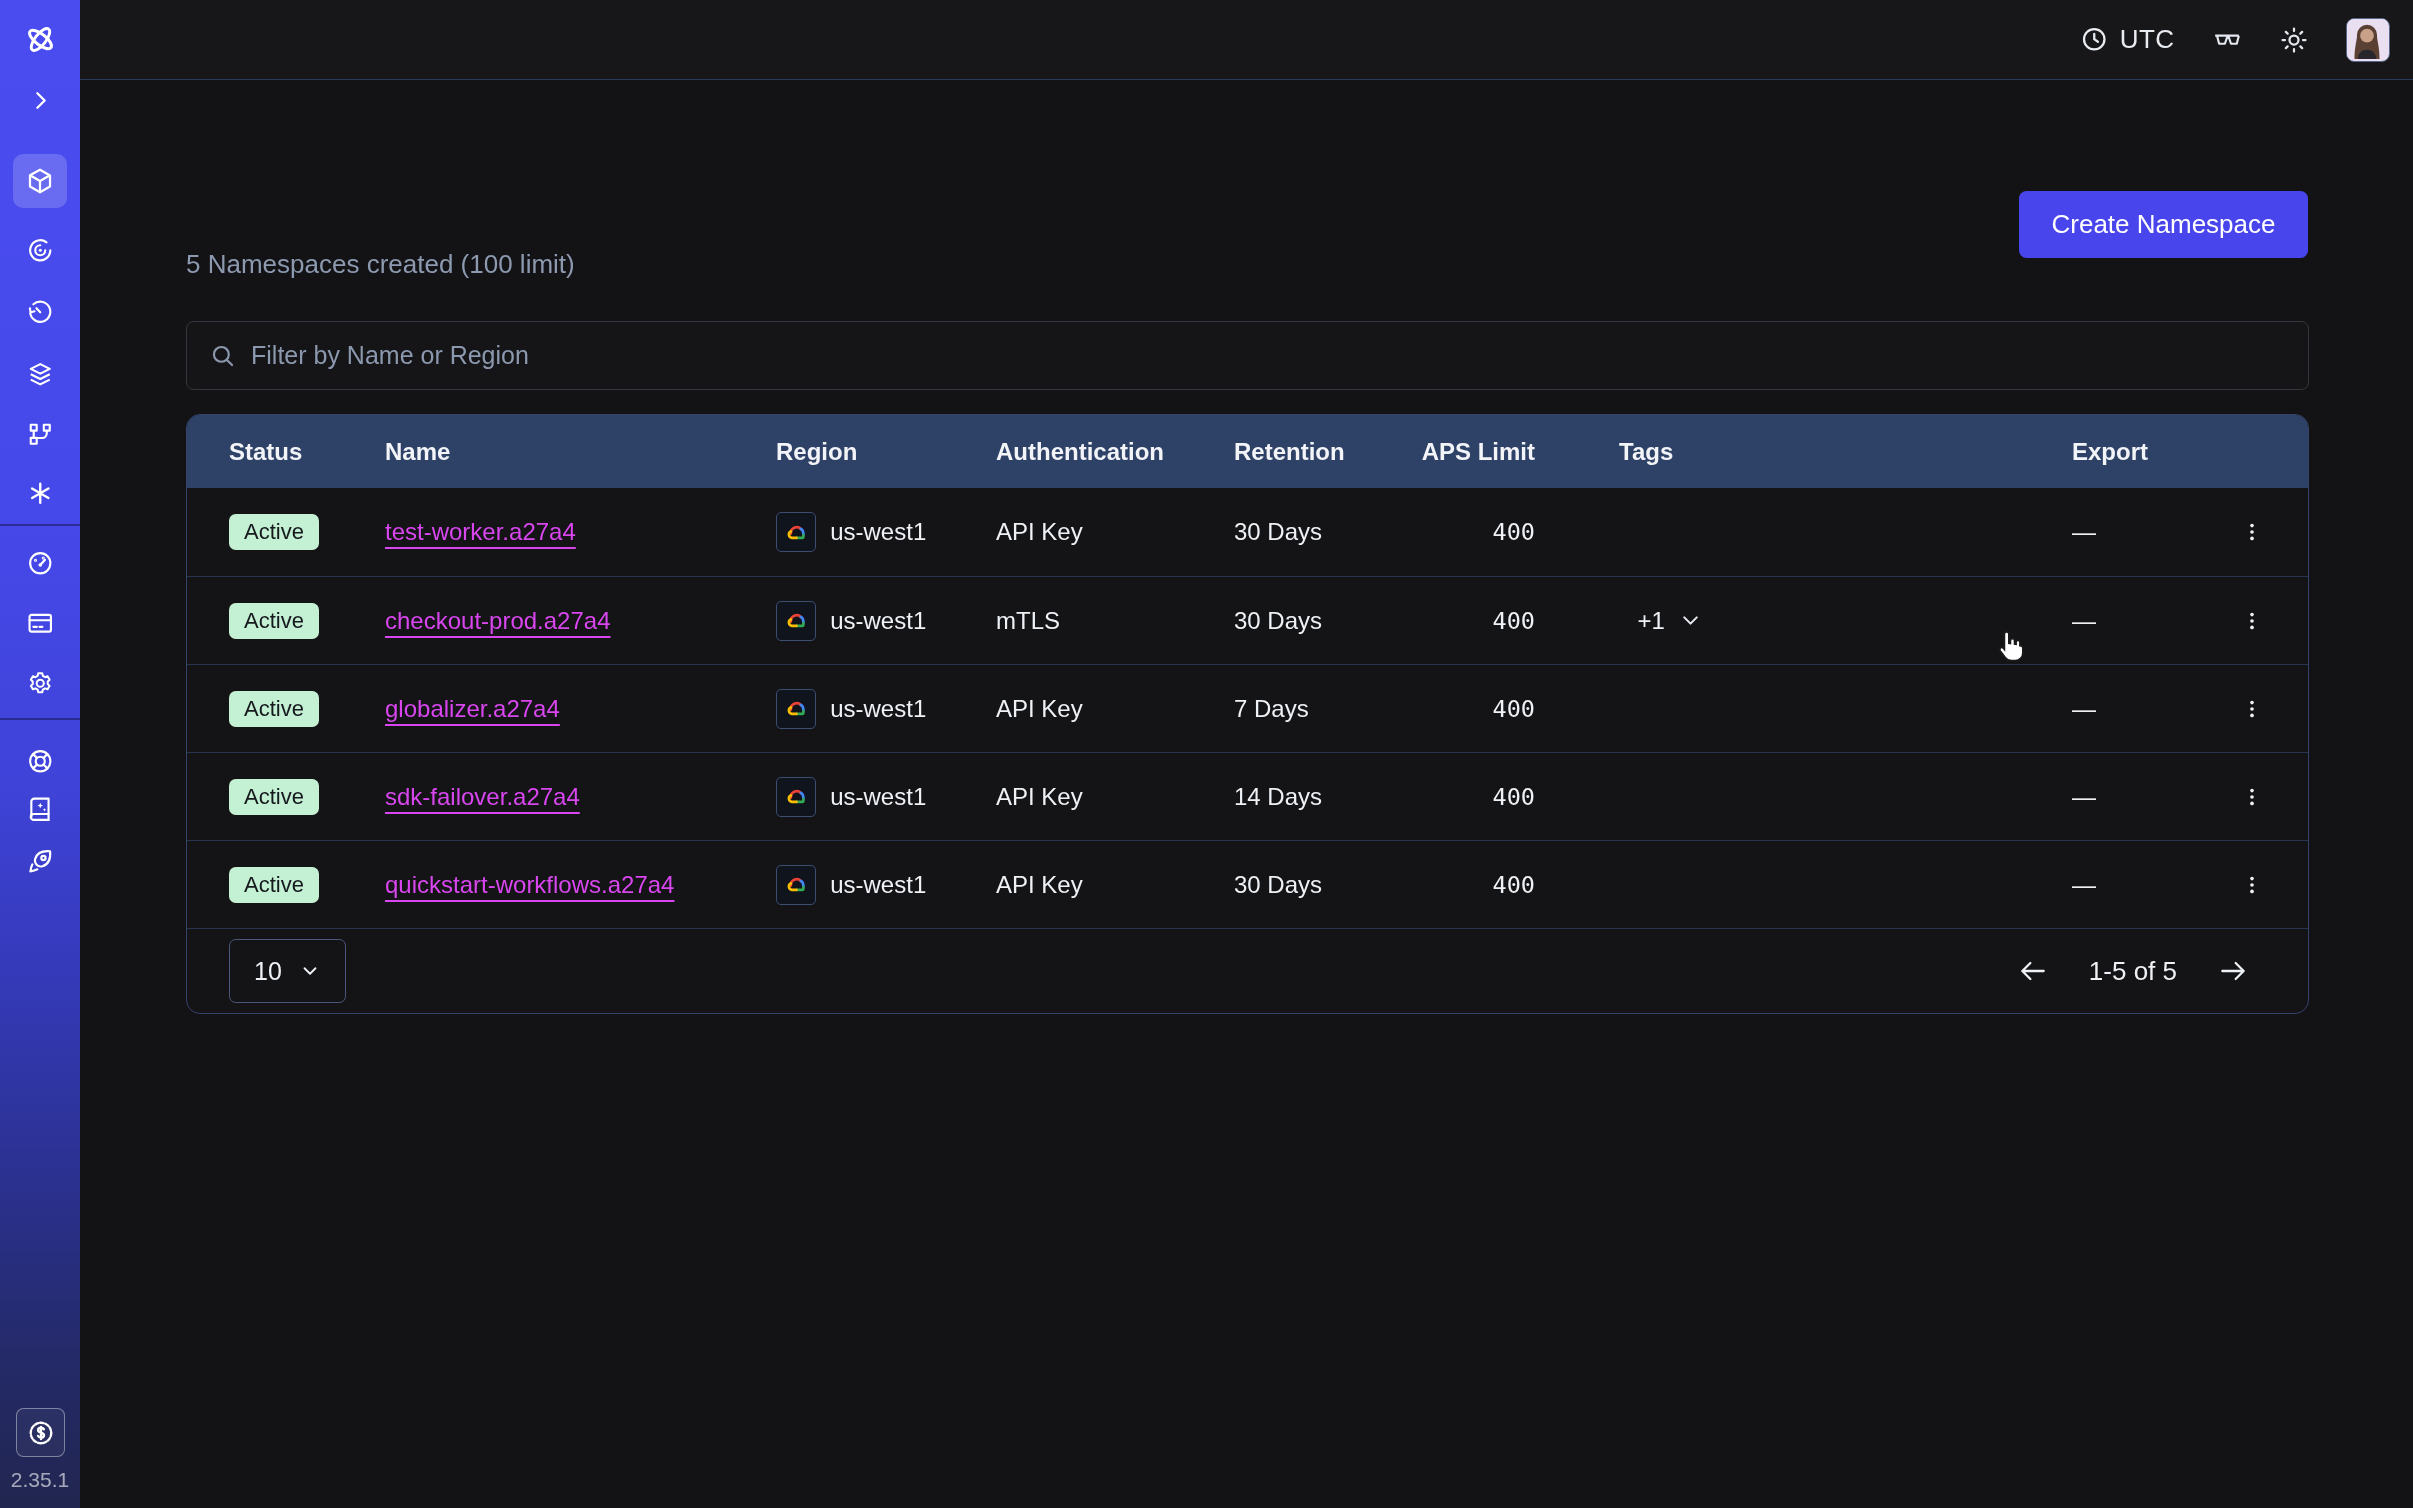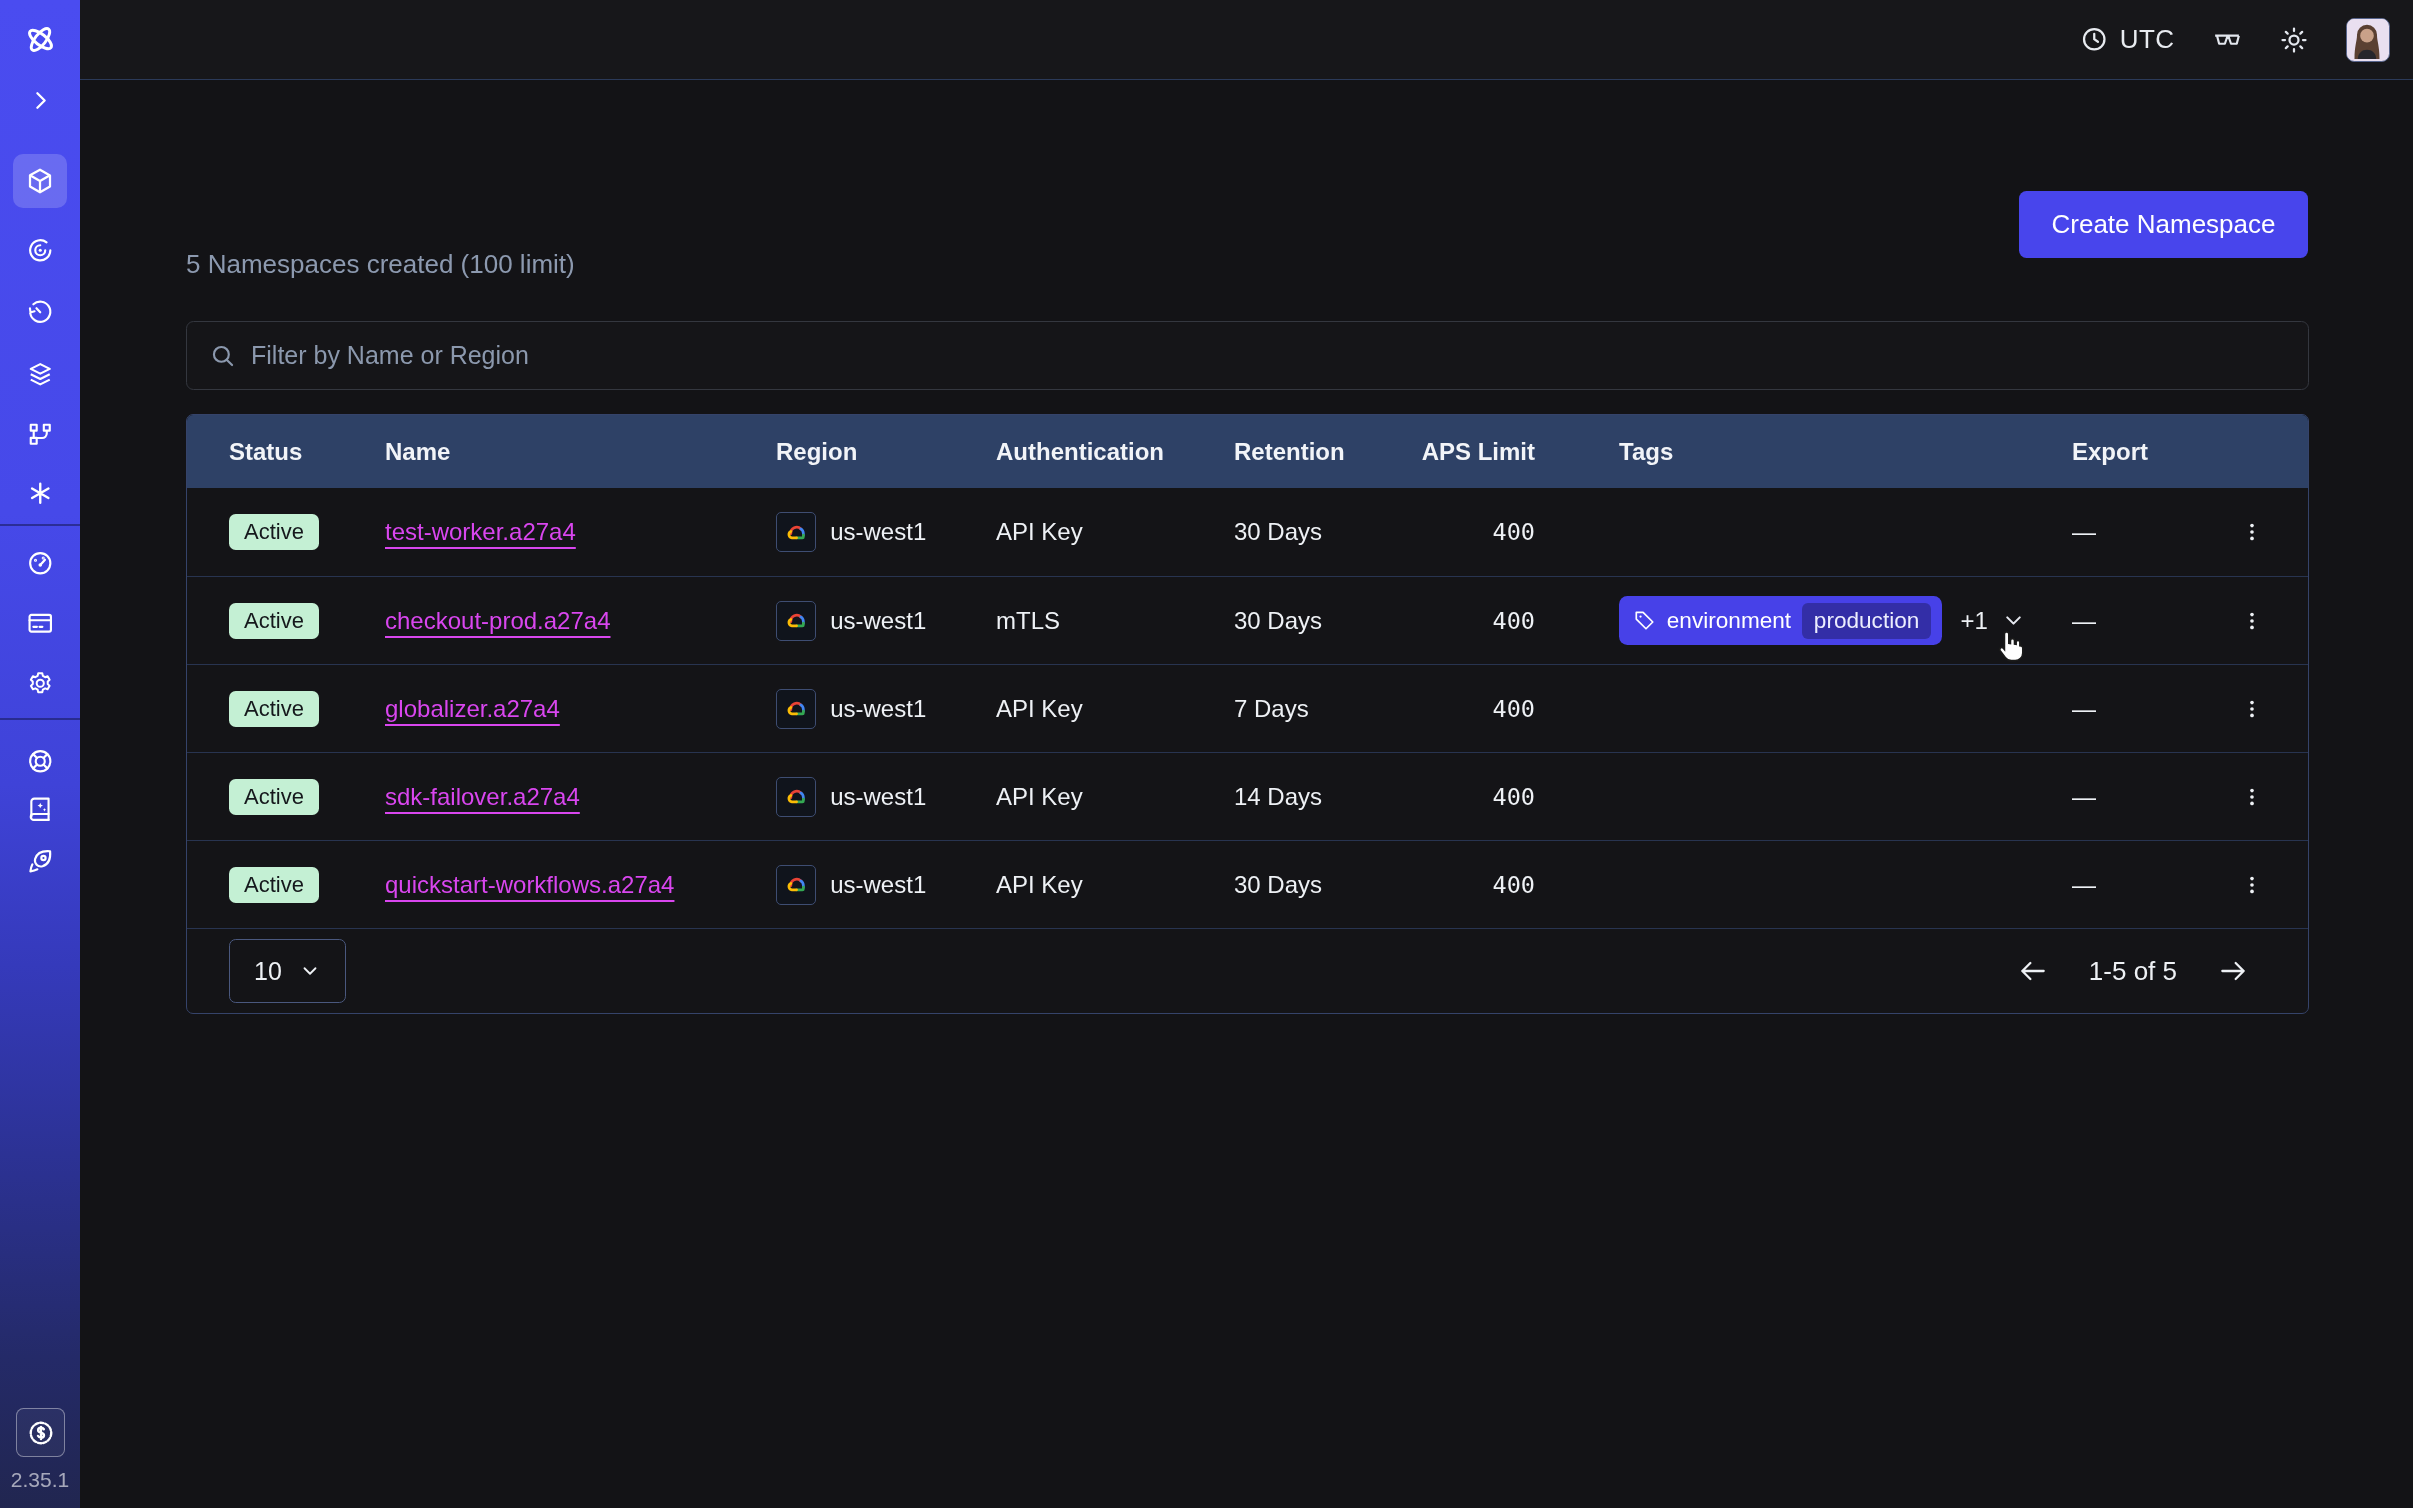--- a/index.html
+++ b/index.html
@@ -72,21 +72,21 @@
   }
   .filter-wrap input {
     flex:1; background:transparent; border:none; outline:none;
     font-size:25px; color:#dfe4ec; font-family:"Liberation Sans",sans-serif;
   }
   .filter-wrap input::placeholder { color:#8b98ad; }
 
   
   .table {
     position:absolute; left:106px; top:334px; width:2123px;
-    border:1.7px solid #35436a; border-radius:7px; overflow:hidden; background:#141417;
+    border:1.7px solid #35436a; border-radius:14px; overflow:hidden; background:#141417;
   }
   .grid-cols { display:grid; grid-template-columns:156px 391px 220px 238px 209px 176px 453px 279px; align-items:center; }
   .thead { height:73px; background:#2e4166; font-size:24px; font-weight:600; color:#f2f4f8; }
   .th, .td { padding-left:42px; }
   .th-aps, .td-aps { text-align:right; padding-right:42px; padding-left:0; }
   .tr { height:88px; font-size:24px; border-top:1.7px solid #283450; background:#141417; }
   .badge {
     display:inline-block; background:#c4f0d4; color:#15181c;
     border-radius:6.7px; padding:5px 15px; font-size:22px; font-weight:500;
   }
@@ -363,30 +363,20 @@
               <path d="M18.6 14.6v1.6c0 .5-.4.9-.9.9h-5.6" stroke="#34a853" stroke-width="2.6"></path>
               <path d="M12.1 17.1H7.6a3.2 3.2 0 0 1-1-6.1" stroke="#fbbc05" stroke-width="2.6"></path>
             </svg>
           </span>
         <span>us-west1</span>
       </div>
       <div class="td">mTLS</div>
       <div class="td">30 Days</div>
       <div class="td td-aps">400</div>
       <div class="td td-tags">
-        <span class="tag-pill">
-          <span>
-              <svg width="22.6" height="22.6" viewBox="0 0 24 24" fill="none" stroke="#fff" stroke-width="1.8" stroke-linejoin="round">
-                <path d="M3.5 3.5h7.2L21 13.8 13.8 21 3.5 10.7z"></path>
-                <circle cx="8" cy="8" r="1.2" fill="#fff" stroke="none"></circle>
-              </svg>
-            </span>
-          <span>environment</span>
-          <span class="tag-inner">production</span>
-        </span>
         <span class="tag-more">+1</span>
         <span class="tag-chevron">
             <svg width="25" height="25" viewBox="0 0 24 24" fill="none" stroke="currentColor" stroke-width="2" stroke-linecap="round" stroke-linejoin="round">
               <path d="M6 9l6 6 6-6"></path>
             </svg>
           </span>
       </div>
       <div class="td td-export">
         <span>—</span>
         <button class="kebab">

